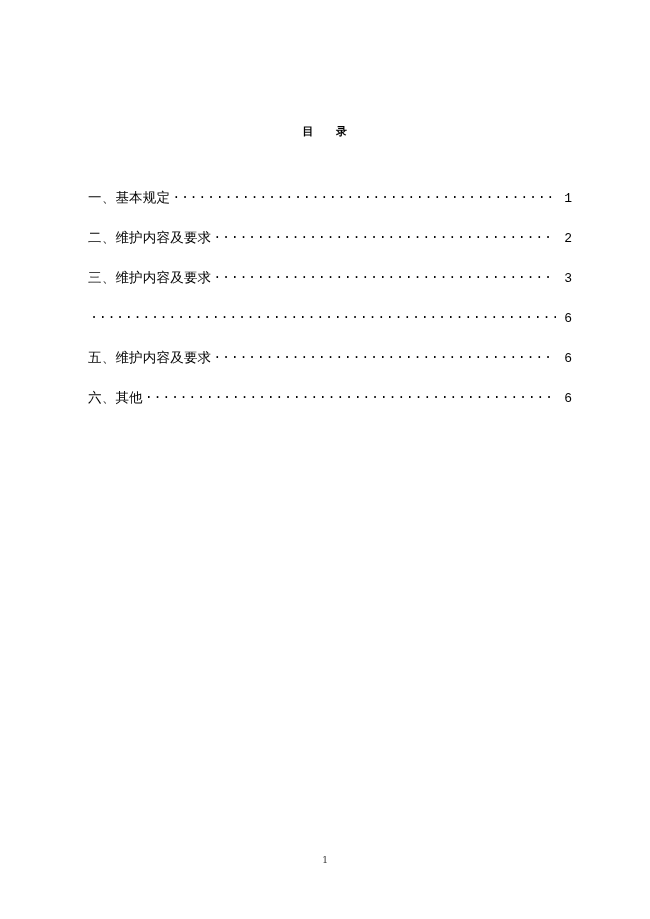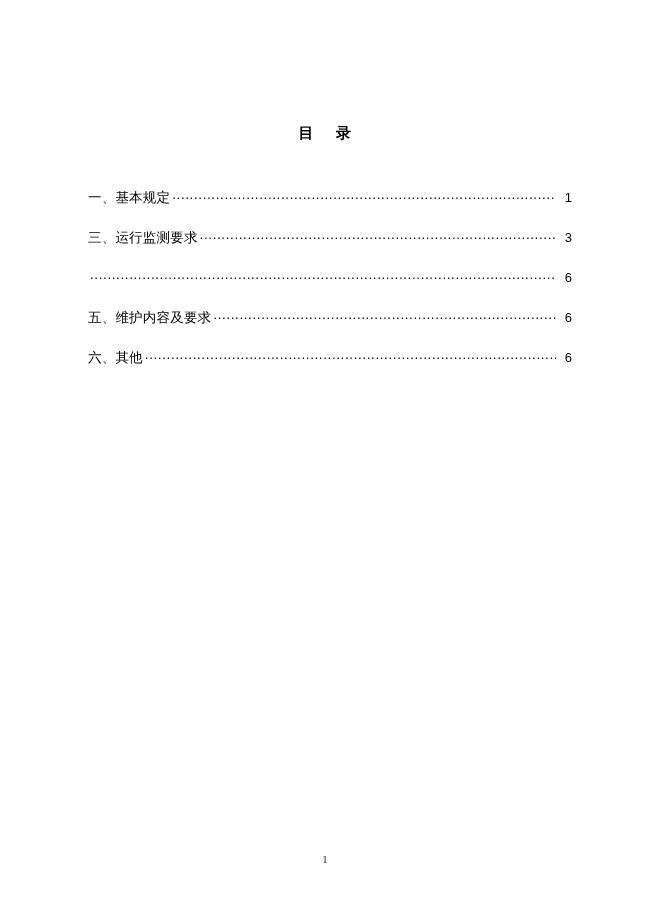--- a/index.html
+++ b/index.html
@@ -22,41 +22,41 @@
     width: 650px;
     height: 919px;
     background: #ffffff;
   }
   .toc-title {
     position: absolute;
     left: 0;
     top: 124px;
     width: 650px;
     text-align: center;
-    font-size: 15px;
+    font-size: 11px;
     font-weight: bold;
     letter-spacing: 0.5px;
     font-family: "DejaVu Serif", "Liberation Serif", serif;
   }
   .toc-title .gap {
     display: inline-block;
     width: 22px;
   }
   .toc-list {
     position: absolute;
     left: 88px;
     top: 188px;
     width: 484px;
   }
   .toc-entry {
     display: flex;
     align-items: baseline;
     height: 40px;
     font-size: 13.5px;
-    font-family: Liberation Sans, sans-serif;
+    font-family: Liberation Mono, monospace;
     color: #000;
     white-space: nowrap;
   }
   .toc-entry .label {
     flex: 0 0 auto;
     letter-spacing: 0.2px;
   }
   .toc-entry .leader {
     flex: 1 1 auto;
     overflow: hidden;
@@ -104,23 +104,28 @@
   </div>
 
   <div class="toc-list">
 
     <div class="toc-entry">
       <span class="label">一、基本规定</span>
       <span class="leader"></span>
       <span class="page-num">1</span>
     </div>
 
+    <div class="toc-entry">
+      <span class="label">二、维护内容及要求</span>
+      <span class="leader"></span>
+      <span class="page-num">2</span>
+    </div>
 
     <div class="toc-entry">
-      <span class="label">三、运行监测要求</span>
+      <span class="label">三、维护内容及要求</span>
       <span class="leader"></span>
       <span class="page-num">3</span>
     </div>
 
     <div class="toc-entry">
       <span class="leader"></span>
       <span class="page-num">6</span>
     </div>
 
     <div class="toc-entry">

